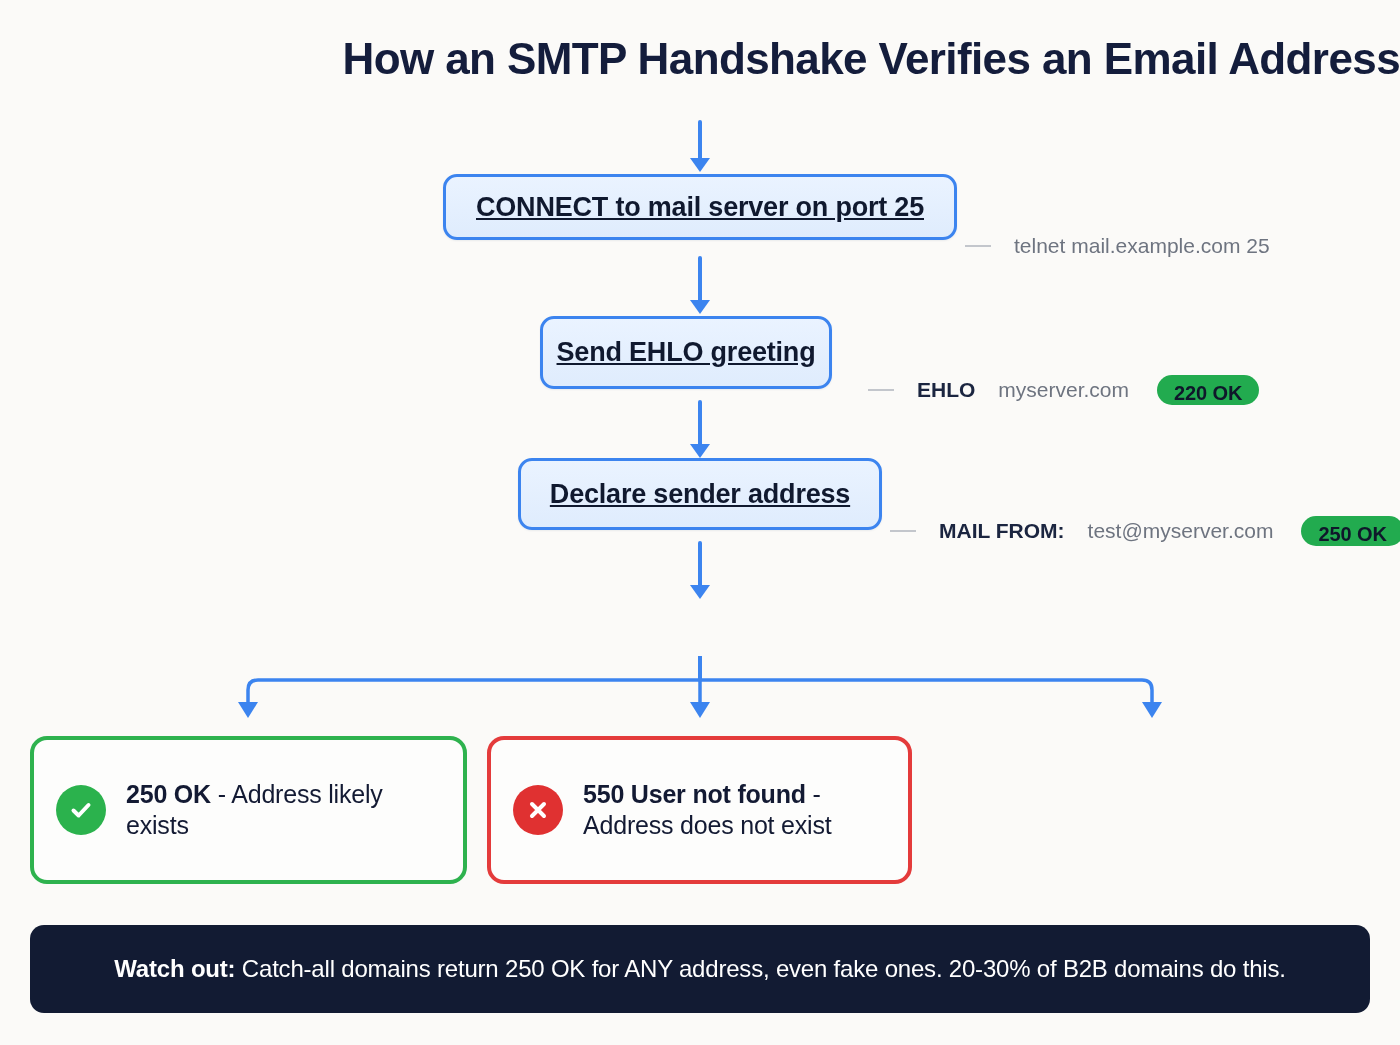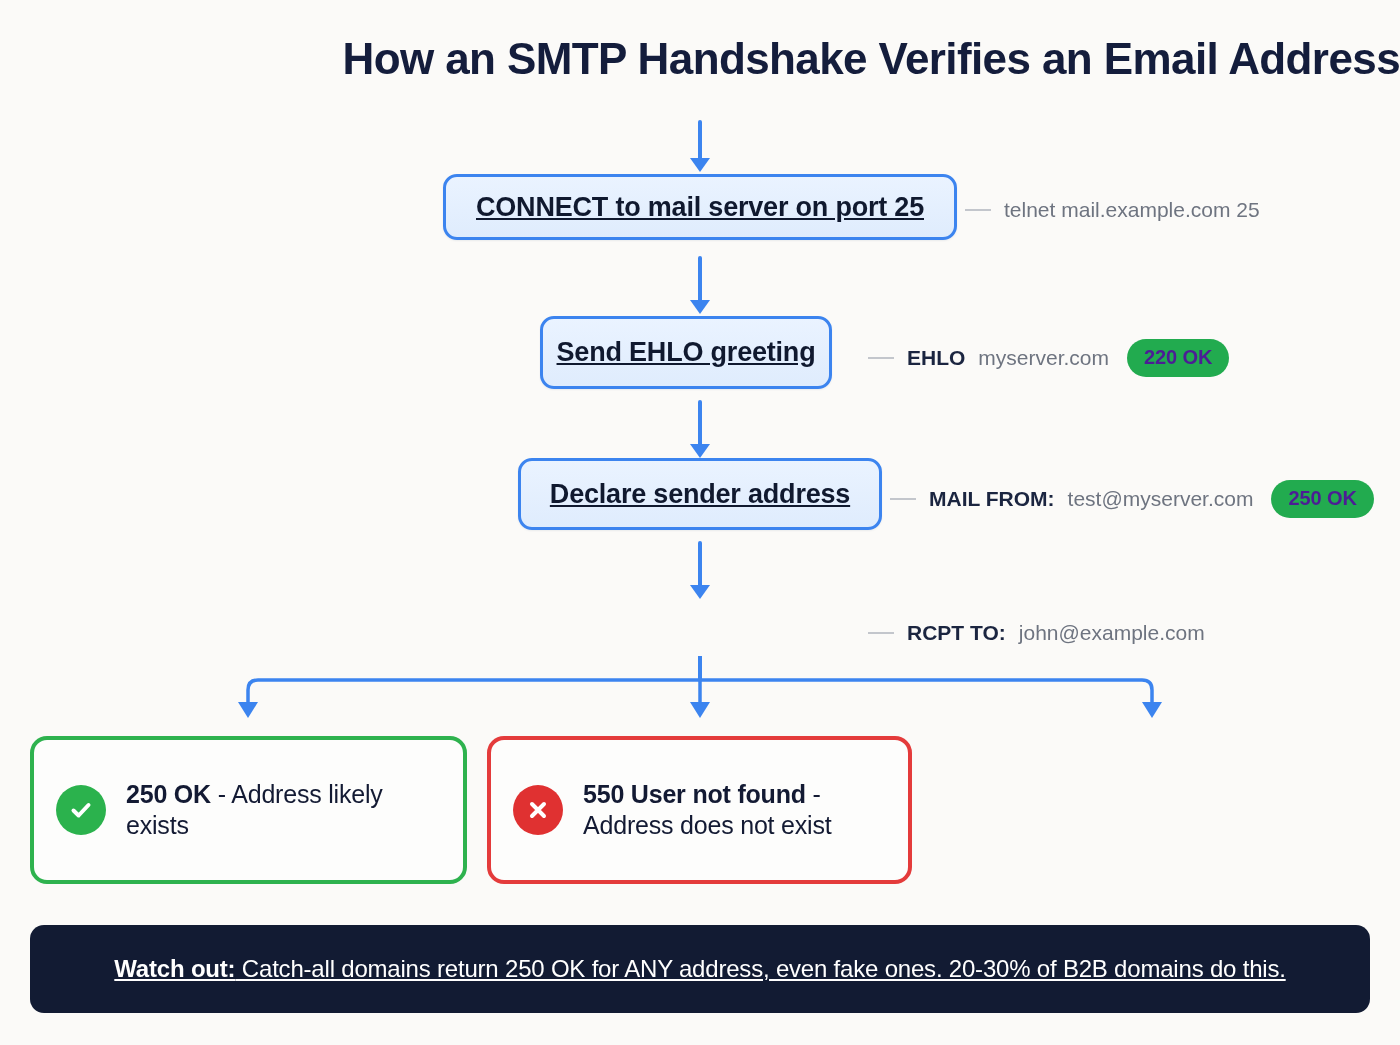--- a/index.html
+++ b/index.html
@@ -48,35 +48,36 @@
     color:#10192f;
     letter-spacing:-0.2px;
     box-shadow:0 1px 2px rgba(20,40,80,0.07);
     text-decoration:underline;
   }
   .node.highlight{border-width:5px;border-color:#2d7dee;}
 
   
   .anno{
     position:absolute;
-    display:flex;align-items:center;gap:13px;
+    display:flex;align-items:center;gap:23px;
     white-space:nowrap;
     font-size:21px;
     color:#6e7480;
+    margin-top:36px;
   }
   .anno .dash{
     display:inline-block;width:26px;height:2px;background:#c3c6cc;flex:none;
   }
   .anno .cmd{color:#1b2540;font-weight:bold;}
   .anno .val{color:#6e7480;}
   .badge{
     display:inline-block;
-    background:#22ab4f;color:#4c1d95;
+    background:#22ab4f;color:#0f172a;
     font-size:20px;font-weight:bold;
-    padding:7px 17px 8px;
+    padding:7px 17px 0;
     border-radius:999px;
     letter-spacing:-0.1px;
     margin-left:5px;
   }
 
   
   .branch{position:absolute;left:0;top:656px;width:1400px;height:80px;}
 
   
   .outcome{
@@ -101,21 +102,21 @@
     display:flex;align-items:center;justify-content:center;
   }
   .ic-green{background:#2bb24d;}
   .ic-red{background:#e03131;}
 
   
   .footer{
     position:absolute;left:30px;top:925px;width:1340px;height:88px;
     background:#121b33;border-radius:14px;
     display:flex;align-items:center;justify-content:center;
-    color:#ffffff;font-size:24px;letter-spacing:-0.2px;text-decoration:underline;
+    color:#ffffff;font-size:24px;letter-spacing:-0.2px;
   }
   .footer b{font-weight:bold;}
 </style>
 </head>
 <body>
 
 <div class="stage">
 
   <div class="title">How an SMTP Handshake Verifies an Email Address</div>
 
@@ -160,25 +161,20 @@
     <span class="cmd">MAIL FROM:</span>
     <span class="val">test@myserver.com</span>
     <span class="badge">250 OK</span>
   </div>
 
   <div class="arrow" style="left:690px;top:541px;width:20px;height:58px;">
     <div class="shaft" style="height:46px;"></div>
     <div class="head"></div>
   </div>
 
-  <div class="anno" style="left:868px;top:621px;">
-    <span class="dash"></span>
-    <span class="cmd">RCPT TO:</span>
-    <span class="val">john@example.com</span>
-  </div>
 
   <svg class="branch" viewBox="0 0 1400 80" width="1400" height="80">
     <path d="M700,0 L700,24" stroke="#3c84ef" stroke-width="4" fill="none" stroke-linecap="round"></path>
     <path d="M248,46 L248,34 Q248,24 258,24 L1142,24 Q1152,24 1152,34 L1152,46" stroke="#3c84ef" stroke-width="3.5" fill="none"></path>
     <path d="M700,24 L700,46" stroke="#3c84ef" stroke-width="3.5" fill="none"></path>
     <polygon points="238,46 258,46 248,62" fill="#3c84ef"></polygon>
     <polygon points="690,46 710,46 700,62" fill="#3c84ef"></polygon>
     <polygon points="1142,46 1162,46 1152,62" fill="#3c84ef"></polygon>
   </svg>
 

